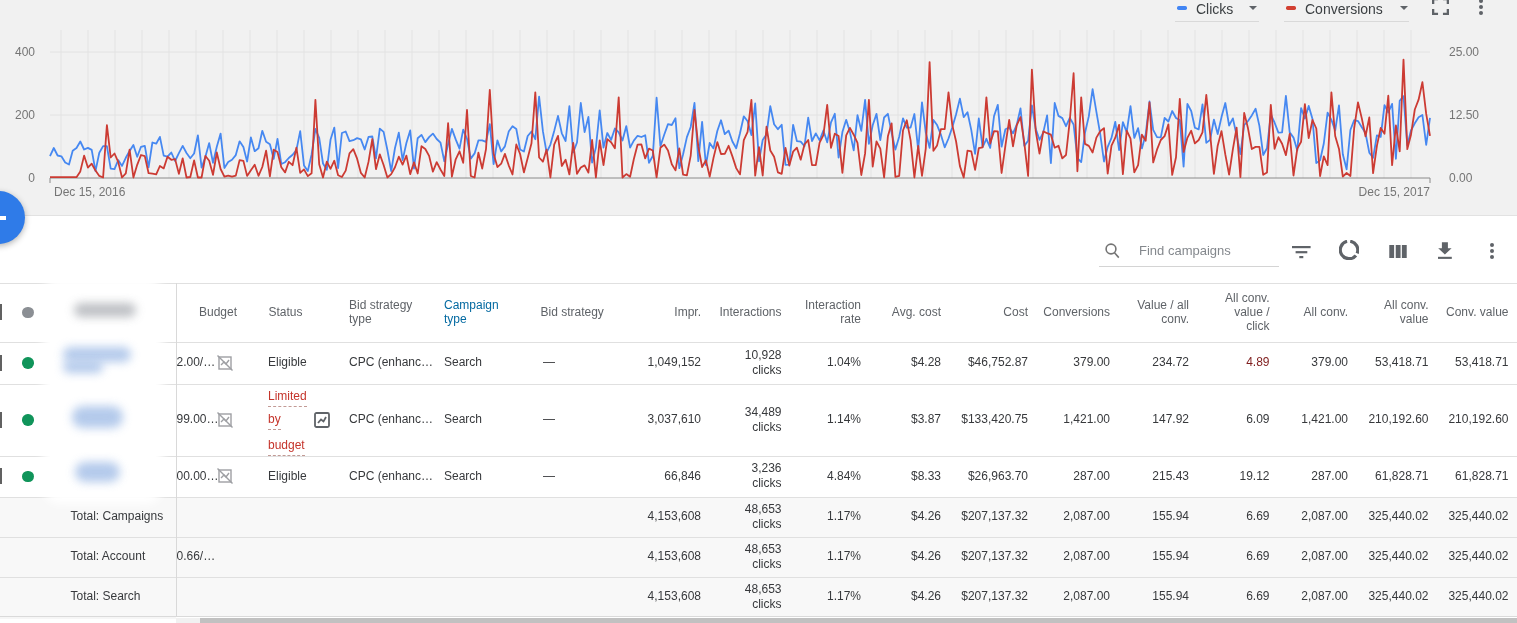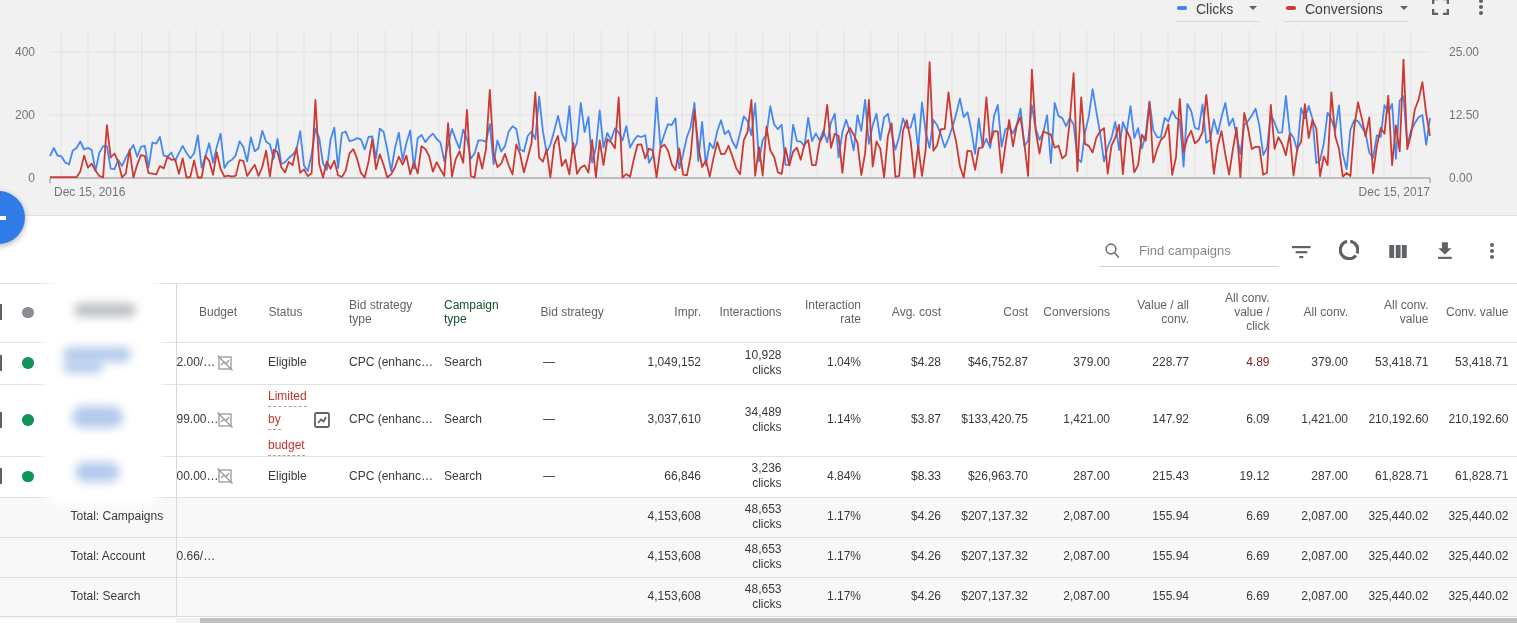--- a/index.html
+++ b/index.html
@@ -93,40 +93,40 @@
 <div class="row-border" style="top:616px;width:1517px;background:#dadada;"></div>
 <div style="position:absolute;left:0;top:616.5px;width:175.5px;height:2px;background:#f6f6f6;"></div>
 
 <div style="position:absolute;left:175.5px;top:283px;width:1px;height:333px;background:#d9d9d9;"></div>
 
 <div style="position:absolute;left:176px;top:617.5px;width:1341px;height:5.5px;background:#f1f1f1;"></div>
 <div style="position:absolute;left:200px;top:617.5px;width:1317px;height:5.5px;background:#c1c1c1;"></div>
 <div style="position:absolute;left:199px;top:304.8px;font-size:12px;line-height:15px;color:#5f6368;white-space:nowrap;">Budget</div>
 <div style="position:absolute;left:268.5px;top:304.8px;font-size:12px;line-height:15px;color:#5f6368;white-space:nowrap;">Status</div>
 <div style="position:absolute;left:349px;top:298.2px;font-size:12px;line-height:14px;color:#5f6368;white-space:nowrap;">Bid strategy<br>type</div>
-<div style="position:absolute;left:444px;top:298.2px;font-size:12px;line-height:14px;color:#14532d;white-space:nowrap;">Campaign<br>type</div>
+<div style="position:absolute;left:444px;top:298.2px;font-size:12px;line-height:14px;color:#0369a1;white-space:nowrap;">Campaign<br>type</div>
 <div style="position:absolute;left:540.5px;top:304.8px;font-size:12px;line-height:15px;color:#5f6368;white-space:nowrap;">Bid strategy</div>
 <div style="position:absolute;right:816px;top:304.8px;text-align:right;font-size:12px;line-height:15px;color:#5f6368;white-space:nowrap;">Impr.</div>
 <div style="position:absolute;right:735.5px;top:304.8px;text-align:right;font-size:12px;line-height:15px;color:#5f6368;white-space:nowrap;">Interactions</div>
 <div style="position:absolute;right:656px;top:298.2px;text-align:right;font-size:12px;line-height:14px;color:#5f6368;white-space:nowrap;">Interaction<br>rate</div>
 <div style="position:absolute;right:576px;top:304.8px;text-align:right;font-size:12px;line-height:15px;color:#5f6368;white-space:nowrap;">Avg. cost</div>
 <div style="position:absolute;right:489px;top:304.8px;text-align:right;font-size:12px;line-height:15px;color:#5f6368;white-space:nowrap;">Cost</div>
 <div style="position:absolute;right:407px;top:304.8px;text-align:right;font-size:12px;line-height:15px;color:#5f6368;white-space:nowrap;">Conversions</div>
 <div style="position:absolute;right:328px;top:298.2px;text-align:right;font-size:12px;line-height:14px;color:#5f6368;white-space:nowrap;">Value / all<br>conv.</div>
 <div style="position:absolute;right:247.5px;top:291.2px;text-align:right;font-size:12px;line-height:14px;color:#5f6368;white-space:nowrap;">All conv.<br>value /<br>click</div>
 <div style="position:absolute;right:169px;top:304.8px;text-align:right;font-size:12px;line-height:15px;color:#5f6368;white-space:nowrap;">All conv.</div>
 <div style="position:absolute;right:88.5px;top:298.2px;text-align:right;font-size:12px;line-height:14px;color:#5f6368;white-space:nowrap;">All conv.<br>value</div>
 <div style="position:absolute;right:8.5px;top:304.8px;text-align:right;font-size:12px;line-height:15px;color:#5f6368;white-space:nowrap;">Conv. value</div>
 <div style="position:absolute;right:816px;top:355.2px;text-align:right;font-size:12px;line-height:15px;color:#37393c;white-space:nowrap;">1,049,152</div>
 <div style="position:absolute;right:735.5px;top:347.8px;text-align:right;font-size:12px;line-height:15px;color:#37393c;white-space:nowrap;">10,928<br>clicks</div>
 <div style="position:absolute;right:656px;top:355.2px;text-align:right;font-size:12px;line-height:15px;color:#37393c;white-space:nowrap;">1.04%</div>
 <div style="position:absolute;right:576px;top:355.2px;text-align:right;font-size:12px;line-height:15px;color:#37393c;white-space:nowrap;">$4.28</div>
 <div style="position:absolute;right:489px;top:355.2px;text-align:right;font-size:12px;line-height:15px;color:#37393c;white-space:nowrap;">$46,752.87</div>
 <div style="position:absolute;right:407px;top:355.2px;text-align:right;font-size:12px;line-height:15px;color:#37393c;white-space:nowrap;">379.00</div>
-<div style="position:absolute;right:328px;top:355.2px;text-align:right;font-size:12px;line-height:15px;color:#37393c;white-space:nowrap;">228.77</div>
+<div style="position:absolute;right:328px;top:355.2px;text-align:right;font-size:12px;line-height:15px;color:#37393c;white-space:nowrap;">234.72</div>
 <div style="position:absolute;right:247.5px;top:355.2px;text-align:right;font-size:12px;line-height:15px;color:#7f1d1d;white-space:nowrap;">4.89</div>
 <div style="position:absolute;right:169px;top:355.2px;text-align:right;font-size:12px;line-height:15px;color:#37393c;white-space:nowrap;">379.00</div>
 <div style="position:absolute;right:88.5px;top:355.2px;text-align:right;font-size:12px;line-height:15px;color:#37393c;white-space:nowrap;">53,418.71</div>
 <div style="position:absolute;right:8.5px;top:355.2px;text-align:right;font-size:12px;line-height:15px;color:#37393c;white-space:nowrap;">53,418.71</div>
 <div style="position:absolute;right:816px;top:412.3px;text-align:right;font-size:12px;line-height:15px;color:#37393c;white-space:nowrap;">3,037,610</div>
 <div style="position:absolute;right:735.5px;top:404.8px;text-align:right;font-size:12px;line-height:15px;color:#37393c;white-space:nowrap;">34,489<br>clicks</div>
 <div style="position:absolute;right:656px;top:412.3px;text-align:right;font-size:12px;line-height:15px;color:#37393c;white-space:nowrap;">1.14%</div>
 <div style="position:absolute;right:576px;top:412.3px;text-align:right;font-size:12px;line-height:15px;color:#37393c;white-space:nowrap;">$3.87</div>
 <div style="position:absolute;right:489px;top:412.3px;text-align:right;font-size:12px;line-height:15px;color:#37393c;white-space:nowrap;">$133,420.75</div>
 <div style="position:absolute;right:407px;top:412.3px;text-align:right;font-size:12px;line-height:15px;color:#37393c;white-space:nowrap;">1,421.00</div>

